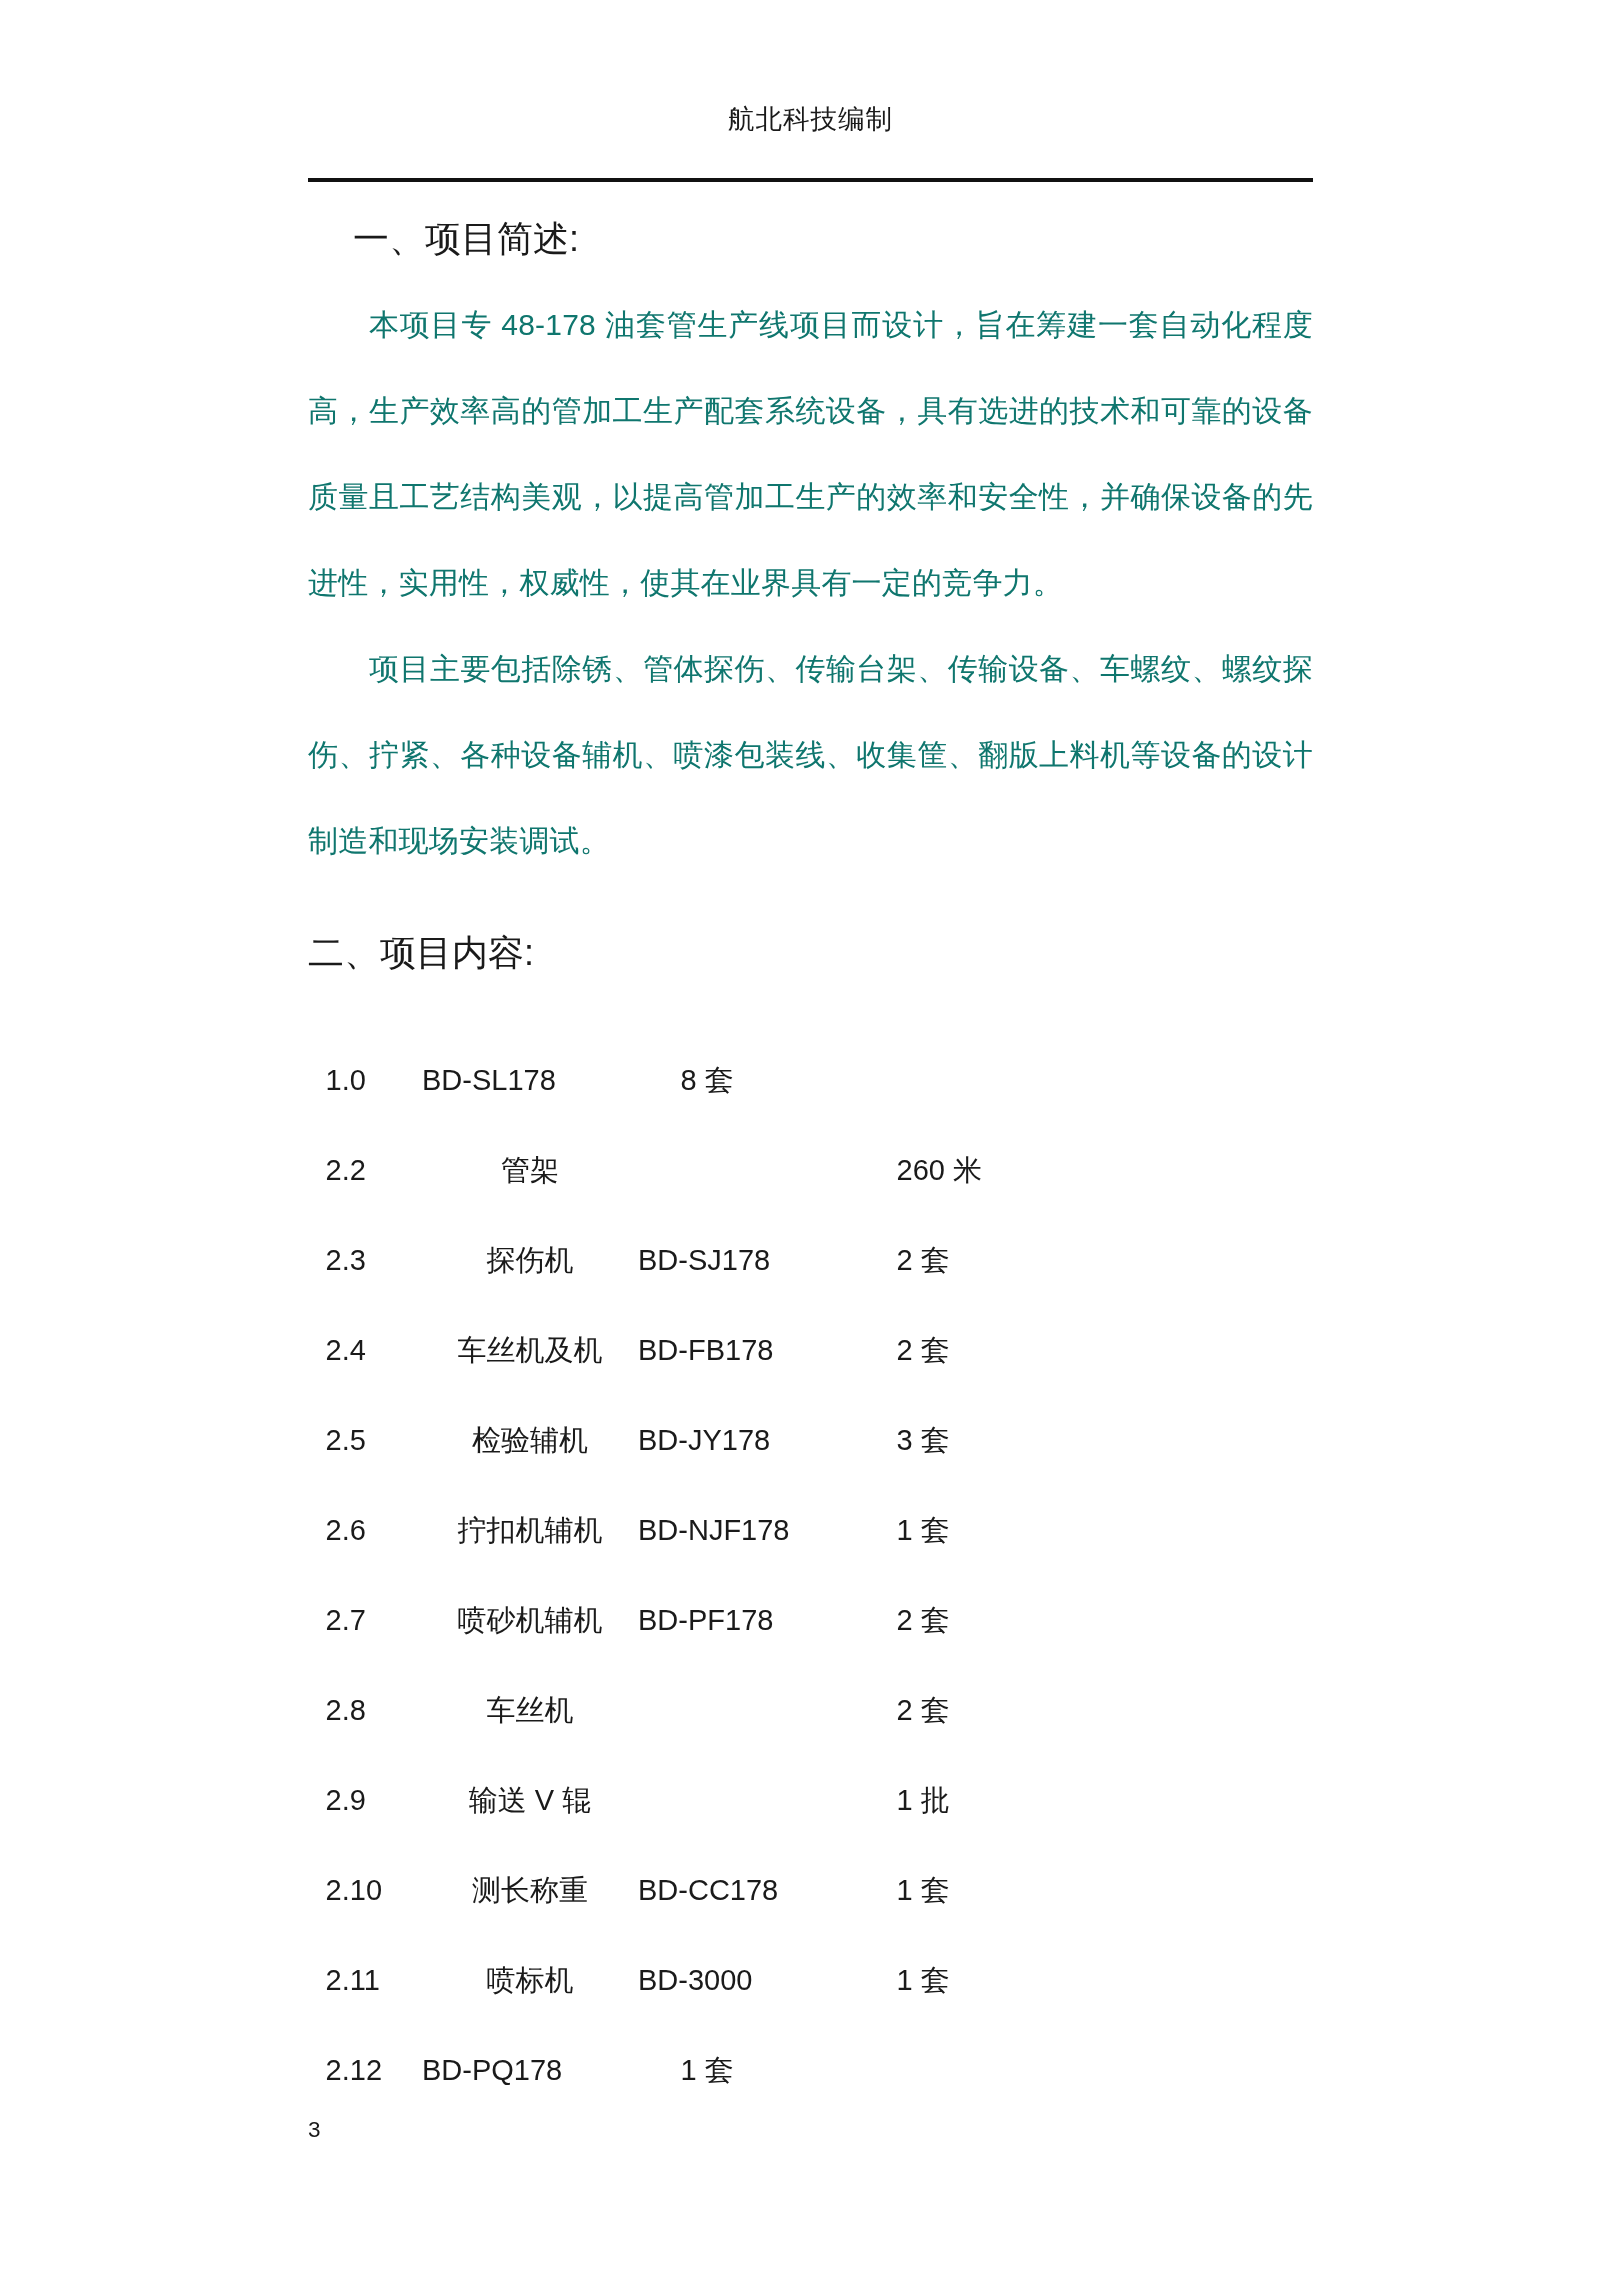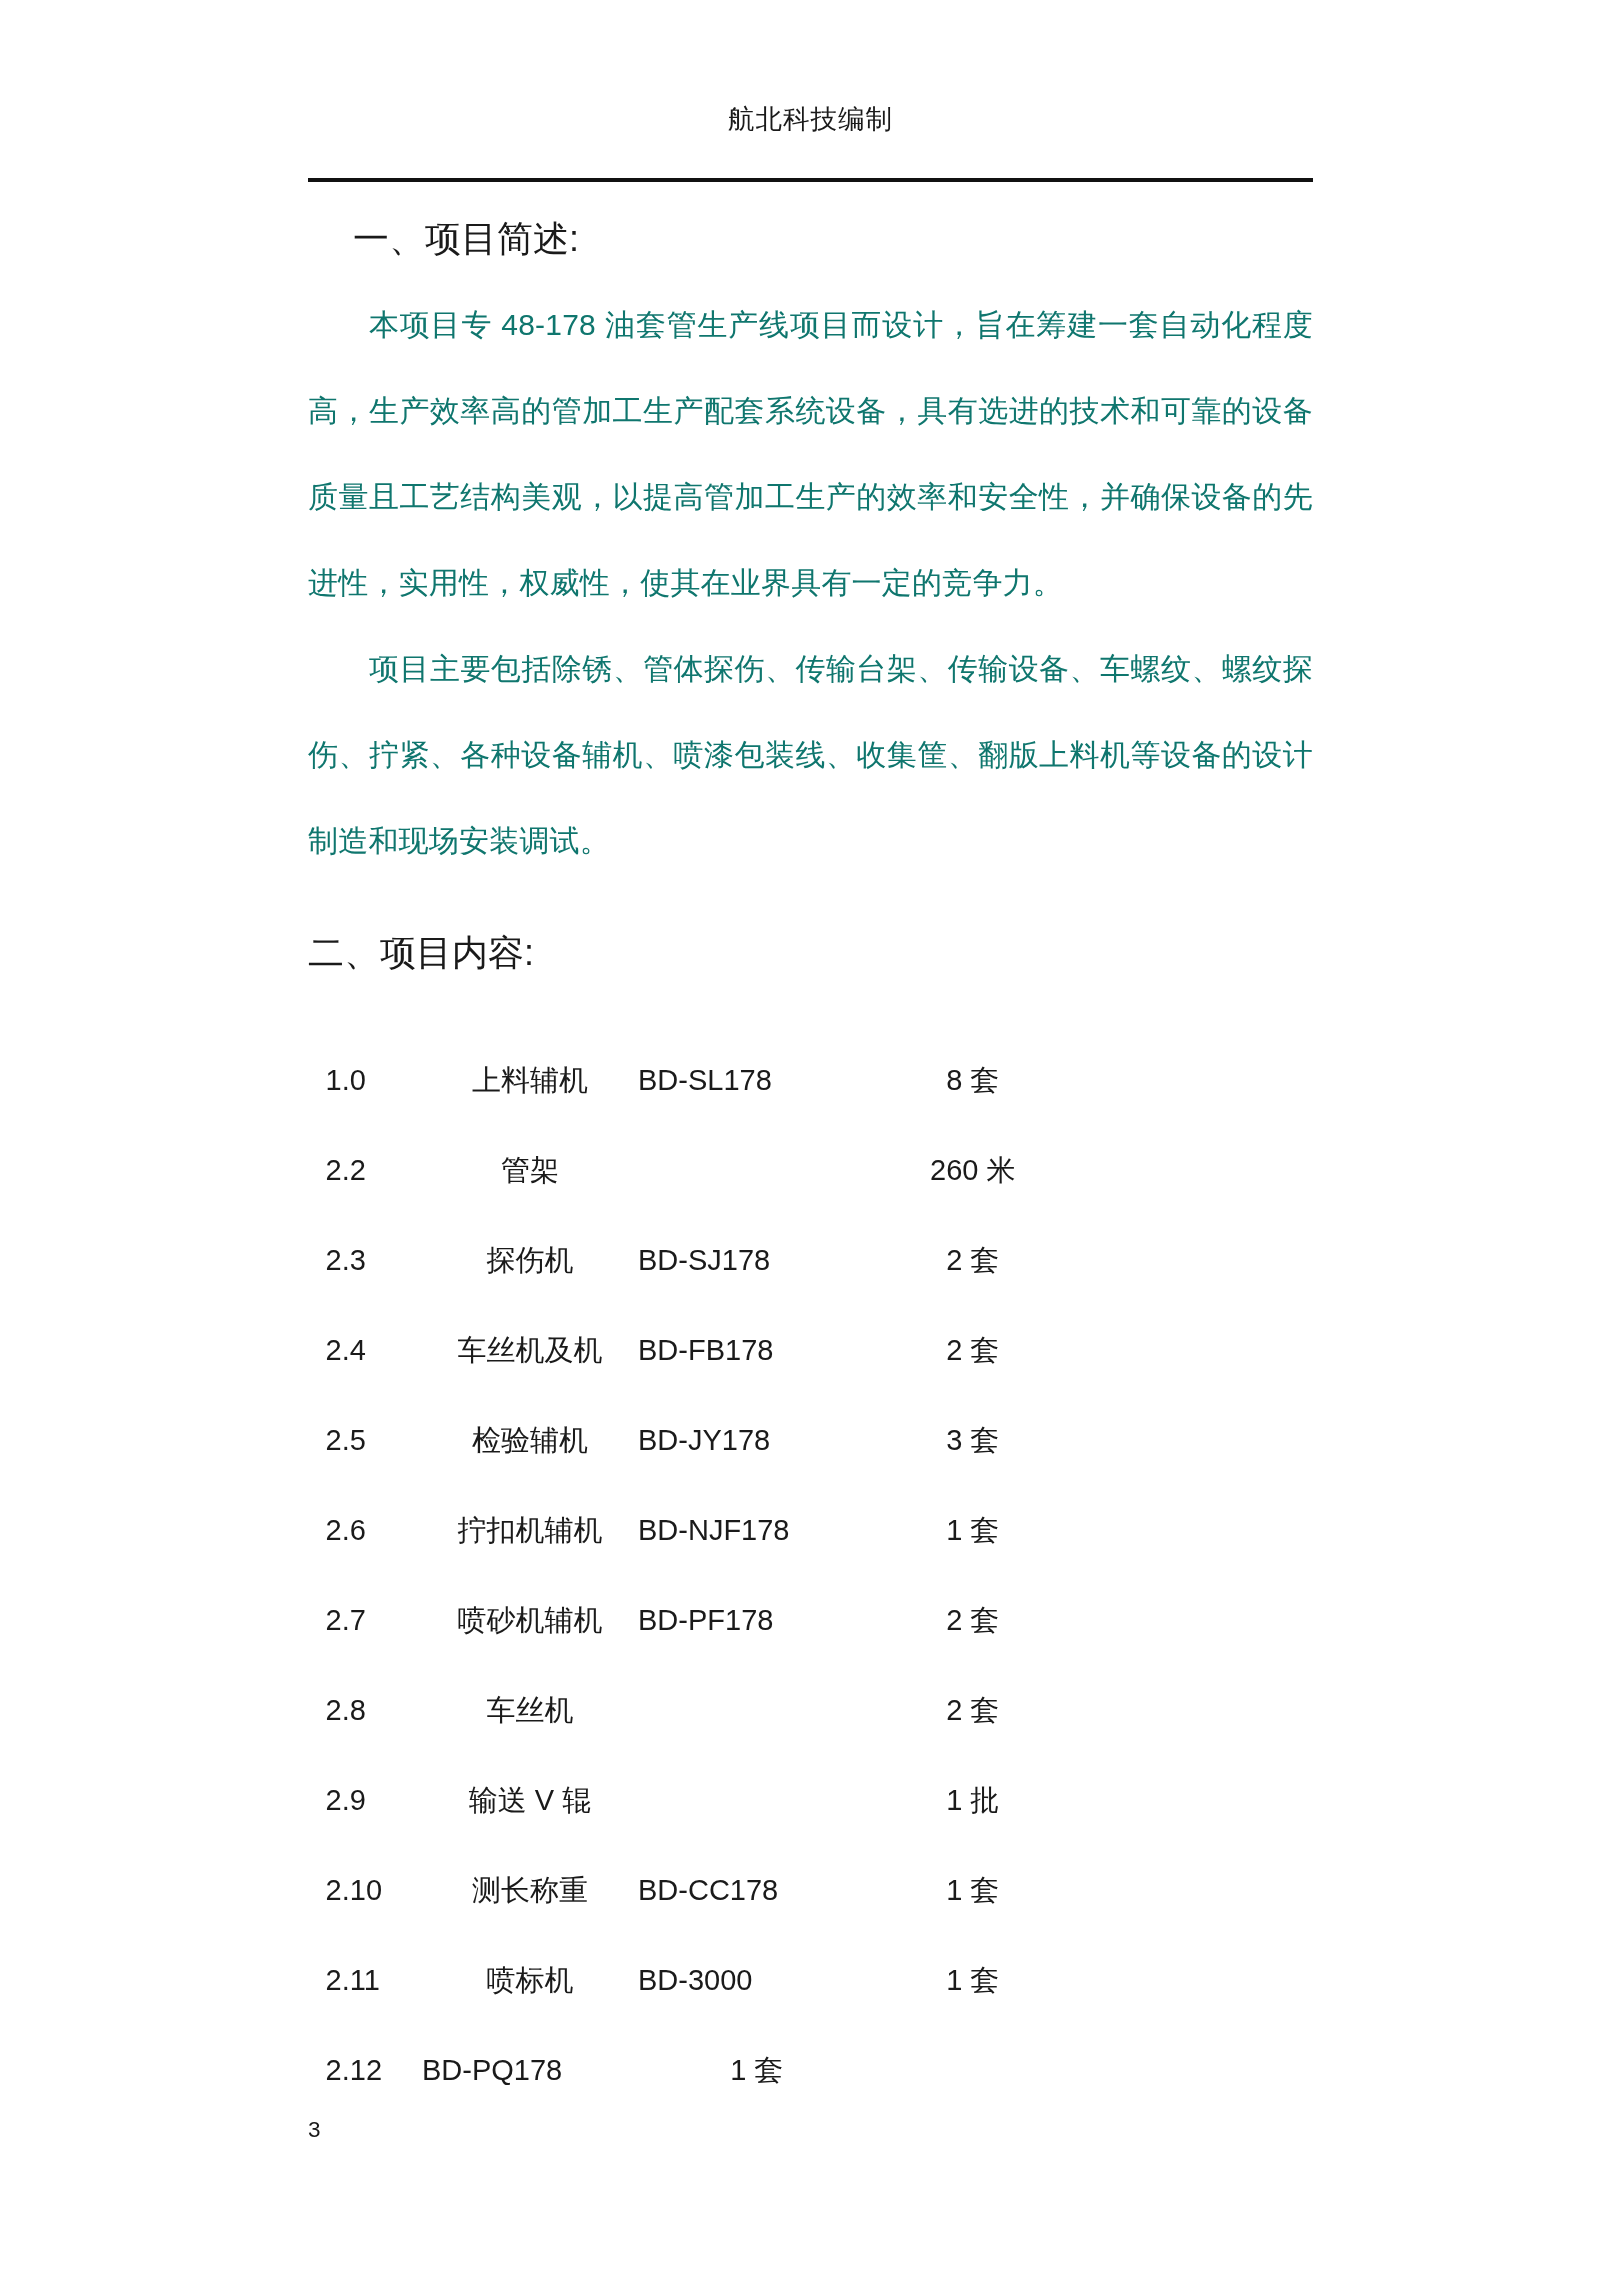--- a/index.html
+++ b/index.html
@@ -105,21 +105,21 @@
     text-align: center;
   }
   .col-model {
     width: 235px;
     flex: 0 0 235px;
     text-align: left;
   }
   .col-qty {
     width: 176px;
     flex: 0 0 176px;
-    text-align: center;
+    text-align: left;
     padding-left: 23.5px;
     box-sizing: border-box;
   }
 
   
   .footer {
     position: absolute;
     left: 192px;
     bottom: 152px;
   }
@@ -150,21 +150,20 @@
     <div class="spacer-sm"></div>
 
     <div class="section-title">二、项目内容:</div>
 
     <div class="spacer-md"></div>
 
     <ul class="item-list">
 
       <li class="item-row">
         <span class="col-no">1.0</span>
-        <span class="col-name">上料辅机</span>
         <span class="col-model">BD-SL178</span>
         <span class="col-qty">8 套</span>
       </li>
 
       <li class="item-row">
         <span class="col-no">2.2</span>
         <span class="col-name">管架</span>
         <span class="col-model"></span>
         <span class="col-qty">260 米</span>
       </li>

